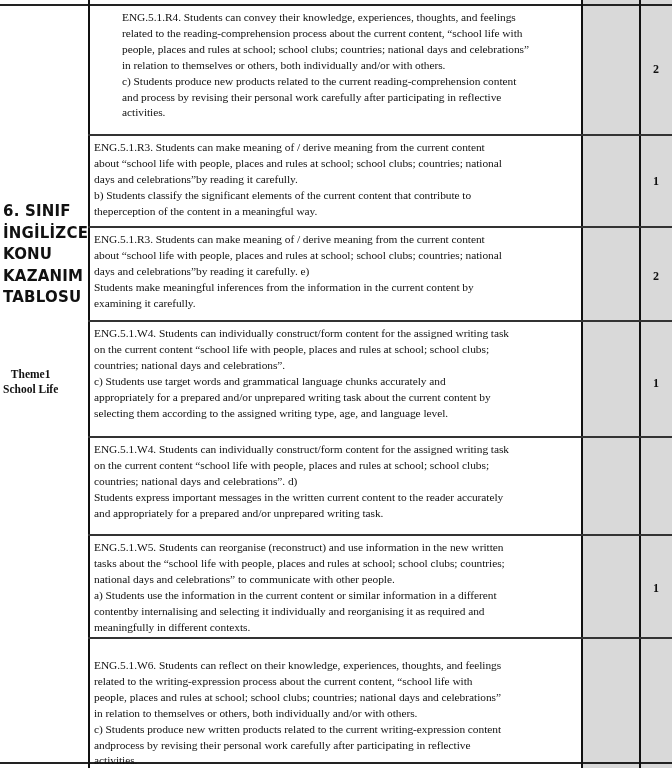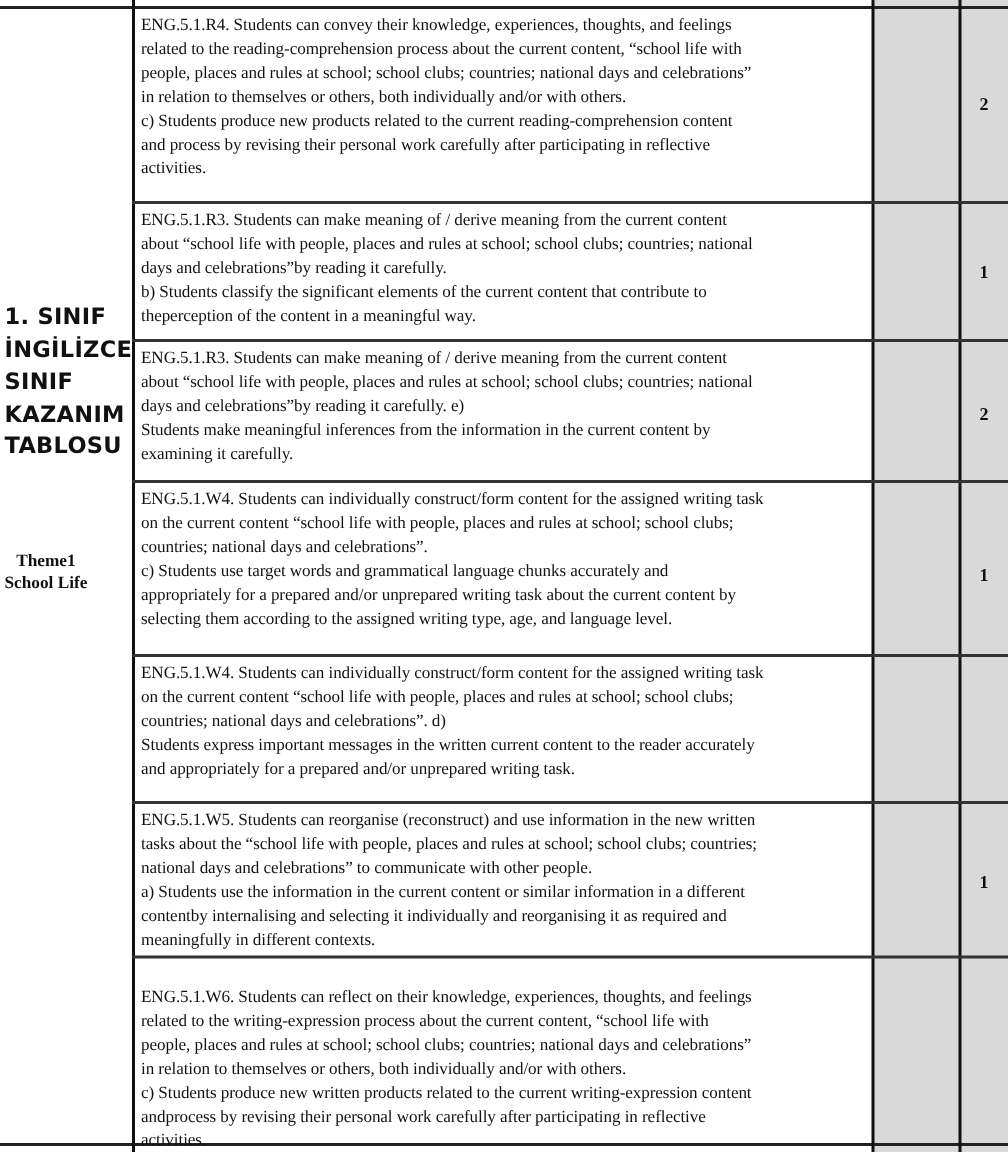--- a/index.html
+++ b/index.html
@@ -32,32 +32,32 @@
   <div class="vline" style="left:639px;"></div>
 
   <div class="rowline" style="top:134px;"></div>
   <div class="rowline" style="top:226px;"></div>
   <div class="rowline" style="top:320px;"></div>
   <div class="rowline" style="top:436px;"></div>
   <div class="rowline" style="top:534px;"></div>
   <div class="rowline" style="top:637px;"></div>
 
   <div class="left-title">
-    <div>1. SINIF</div>
+    <div>6. SINIF</div>
     <div>İNGİLİZCE</div>
-    <div>SINIF</div>
+    <div>KONU</div>
     <div>KAZANIM</div>
     <div>TABLOSU</div>
   </div>
   <div class="left-theme">
     <div>Theme1</div>
     <div>School Life</div>
   </div>
 
-  <div class="row" style="top:7px; height:162px;">
+  <div class="row" style="top:7px; height:162px;padding-left:28px;">
     <div class="txt">ENG.5.1.R4. Students can convey their knowledge, experiences, thoughts, and feelings
 related to the reading-comprehension process about the current content, “school life with
 people, places and rules at school; school clubs; countries; national days and celebrations”
 in relation to themselves or others, both individually and/or with others.
 c) Students produce new products related to the current reading-comprehension content
 and process by revising their personal work carefully after participating in reflective
 activities.</div>
   </div>
   <div class="score" style="top:62px;">2</div>
 

